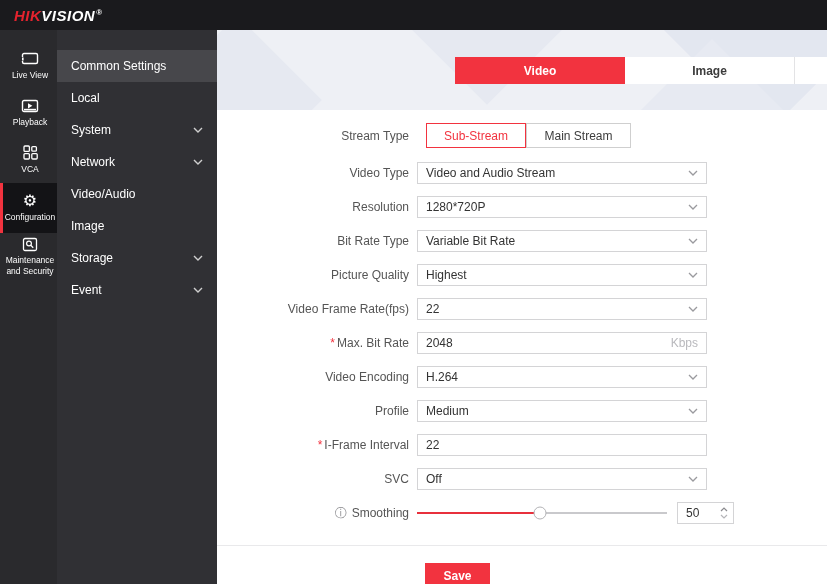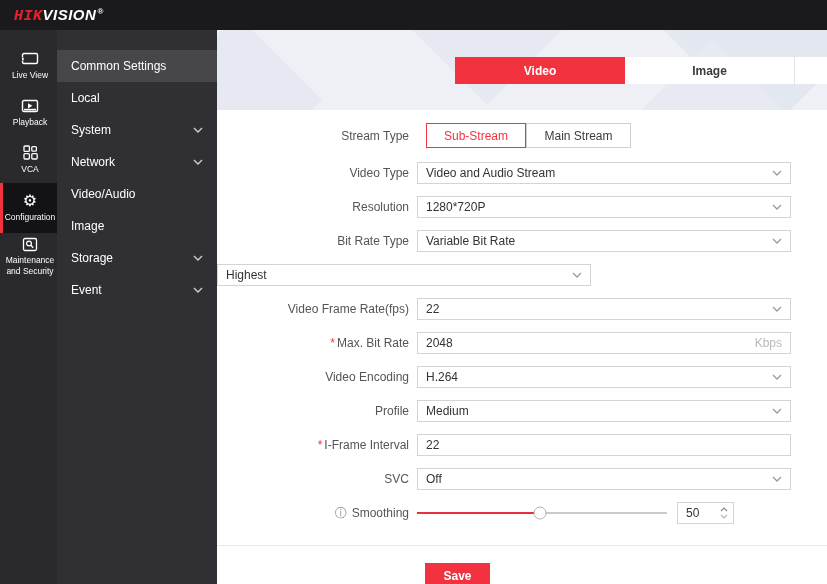--- a/index.html
+++ b/index.html
@@ -2,21 +2,21 @@
 <html><head>
 <meta charset="utf-8">
 <style>
   * { margin:0; padding:0; box-sizing:border-box; }
   html,body { width:827px; height:584px; overflow:hidden; background:#fff;
               font-family:"Liberation Sans", sans-serif; }
 
   
   .topbar { height:30px; background:#1a1a1d; display:flex; align-items:center; padding-left:14px; }
   .logo { font-style:italic; font-weight:bold; font-size:15px; letter-spacing:.5px; }
-  .logo .hik { color:#e4232e;font-family:Liberation Mono, monospace; }
+  .logo .hik { color:#e4232e; }
   .logo .vision { color:#ffffff; }
   .logo .reg { color:#ffffff; font-size:8px; font-style:normal; vertical-align:super; margin-left:1px; }
 
   
   .shell { display:flex; height:554px; }
 
   
   .primary { width:57px; background:#2a2a2d; padding-top:12px; flex-shrink:0; }
   .p-item { height:47px; display:flex; flex-direction:column; align-items:center; justify-content:center;
             color:#fff; cursor:pointer; border-left:3px solid transparent; padding:2px 1px; }
@@ -48,21 +48,21 @@
          border-right:1px solid #e3e3e5; cursor:pointer; }
   .tab.active { background:#f2333f; color:#fff; border-right:none; }
   .tab.stub { width:40px; border-right:none; }
 
   
   .form { padding-top:13px; }
   .row { display:flex; align-items:center; height:22px; margin-bottom:12px; }
   .row.stream { height:25px; margin-bottom:14px; }
   .lbl { width:200px; text-align:right; padding-right:8px; font-size:12px; color:#555; white-space:nowrap; }
   .req::before { content:"*"; color:#f2333f; margin-right:2px; }
-  .field { width:374px; height:22px; border:1px solid #d4d4d6; background:#fff; display:flex;
+  .field { width:290px; height:22px; border:1px solid #d4d4d6; background:#fff; display:flex;
            align-items:center; padding:0 8px; font-size:12px; color:#333; }
   .field.sel { justify-content:space-between; cursor:pointer; }
   .field input { border:none; outline:none; flex:1; font-size:12px; color:#333; min-width:0;
                  font-family:"Liberation Sans", sans-serif; background:transparent; }
   .unit { color:#b9b9bd; font-size:12px; }
   .sbtn { height:25px; width:105px; border:1px solid #cfcfcf; background:#fff; color:#3c3c3c;
           font-size:12px; display:flex; align-items:center; justify-content:center; cursor:pointer; }
   .sbtn.selected { border-color:#f2333f; color:#f2333f; margin-left:9px; width:100px; }
 
   
@@ -248,20 +248,21 @@
           <span>Variable Bit Rate</span>
           <span>
               <svg width="10" height="6" viewBox="0 0 10 6">
                 <polyline points="1,1 5,5 9,1" fill="none" stroke="#9a9a9e" stroke-width="1.3"></polyline>
               </svg>
             </span>
         </div>
       </div>
 
       <div class="row">
+        <span class="lbl">Picture Quality</span>
         <div class="field sel">
           <span>Highest</span>
           <span>
               <svg width="10" height="6" viewBox="0 0 10 6">
                 <polyline points="1,1 5,5 9,1" fill="none" stroke="#9a9a9e" stroke-width="1.3"></polyline>
               </svg>
             </span>
         </div>
       </div>
 

